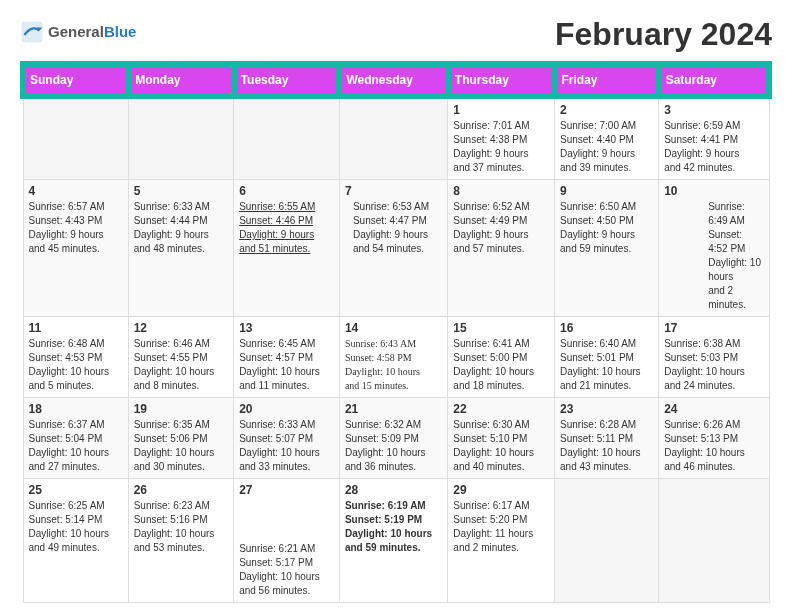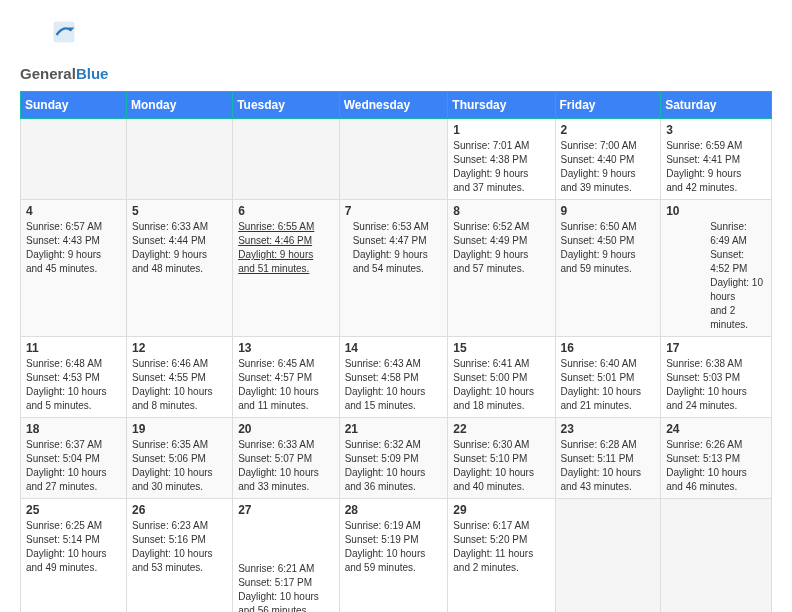--- a/index.html
+++ b/index.html
@@ -12,23 +12,22 @@
     }
     .header-area {
       display: flex;
       align-items: flex-start;
       justify-content: space-between;
       margin-bottom: 8px;
     }
     .logo {
       display: flex;
       align-items: center;
-      gap: 21px;
+      gap: 4px;
       margin-top: 4px;
-      flex-direction: column;
     }
     .logo-icon {
       width: 24px;
       height: 24px;
     }
     .title-block {
       text-align: right;
     }
     .main-title {
       font-size: 32px;
@@ -38,27 +37,27 @@
     .subtitle {
       font-size: 14px;
       color: #555;
     }
     .calendar-table {
       width: 100%;
       border-collapse: collapse;
       border: 1px solid #ccc;
     }
     .calendar-table th {
-      background-color: #3b82f6;
+      background-color: #d946ef;
       color: #fff;
       font-size: 12px;
       font-weight: bold;
       padding: 6px 4px;
       text-align: left;
-      border: 1px solid #14b8a6;
+      border: 6px solid #14b8a6;
     }
     .calendar-table td {
       vertical-align: top;
       padding: 4px 5px;
       border: 1px solid #ddd;
       font-size: 10.5px;
       color: #333;
       width: 113px;
       min-height: 80px;
       background: #fff;
@@ -92,20 +91,21 @@
     <svg class="logo-icon" viewBox="0 0 32 32" xmlns="http://www.w3.org/2000/svg">
       <rect x="2" y="2" width="28" height="28" rx="4" fill="#2a7abf" opacity="0.15"></rect>
       <path d="M6 20 Q16 6 26 14" stroke="#2a7abf" stroke-width="3" fill="none"></path>
       <polygon points="26,14 22,10 30,10" fill="#2a7abf"></polygon>
     </svg>
     <div>
       <span style="font-size:15px;font-weight:bold;color:#555;">General</span><span style="font-size:15px;font-weight:bold;color:#2a7abf;">Blue</span>
     </div>
   </div>
   <div class="title-block">
+    <div class="main-title">February 2024</div>
   </div>
 </div>
 
 <table class="calendar-table">
   <thead>
     <tr>
     <th>Sunday</th>
         <th>Monday</th>
         <th>Tuesday</th>
         <th>Wednesday</th>
@@ -210,21 +210,21 @@
         </td>
         <td>
           <span class="day-num">13</span>
           <div class="day-info" style="white-space: pre-line;">Sunrise: 6:45 AM
 Sunset: 4:57 PM
 Daylight: 10 hours
 and 11 minutes.</div>
         </td>
         <td>
           <span class="day-num">14</span>
-          <div class="day-info" style="white-space: pre-line;">Sunrise: 6:43 AM
+          <div class="day-info" style="white-space: pre-line; font-family: Liberation Serif, serif;">Sunrise: 6:43 AM
 Sunset: 4:58 PM
 Daylight: 10 hours
 and 15 minutes.</div>
         </td>
         <td>
           <span class="day-num">15</span>
           <div class="day-info" style="white-space: pre-line;">Sunrise: 6:41 AM
 Sunset: 5:00 PM
 Daylight: 10 hours
 and 18 minutes.</div>
@@ -312,21 +312,21 @@
         </td>
         <td>
           <span class="day-num">27</span>
           <div class="day-info" style="white-space: pre-line; margin-top: 45px;">Sunrise: 6:21 AM
 Sunset: 5:17 PM
 Daylight: 10 hours
 and 56 minutes.</div>
         </td>
         <td>
           <span class="day-num">28</span>
-          <div class="day-info" style="white-space: pre-line;">Sunrise: 6:19 AM
+          <div class="day-info" style="white-space: pre-line; font-weight: bold;">Sunrise: 6:19 AM
 Sunset: 5:19 PM
 Daylight: 10 hours
 and 59 minutes.</div>
         </td>
         <td>
           <span class="day-num">29</span>
           <div class="day-info" style="white-space: pre-line;">Sunrise: 6:17 AM
 Sunset: 5:20 PM
 Daylight: 11 hours
 and 2 minutes.</div>

